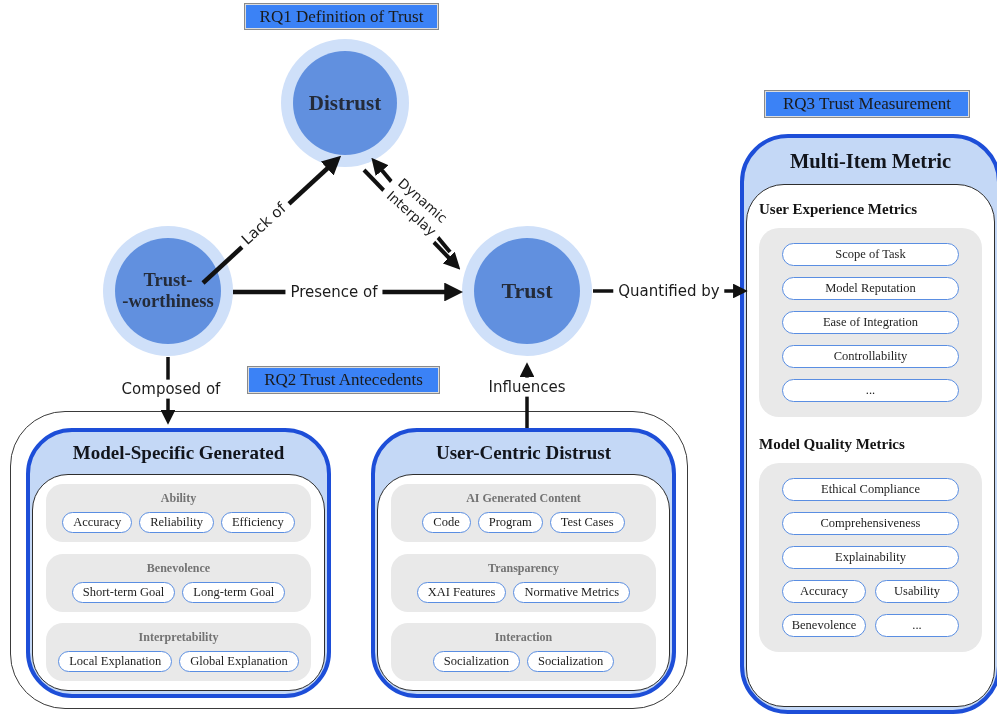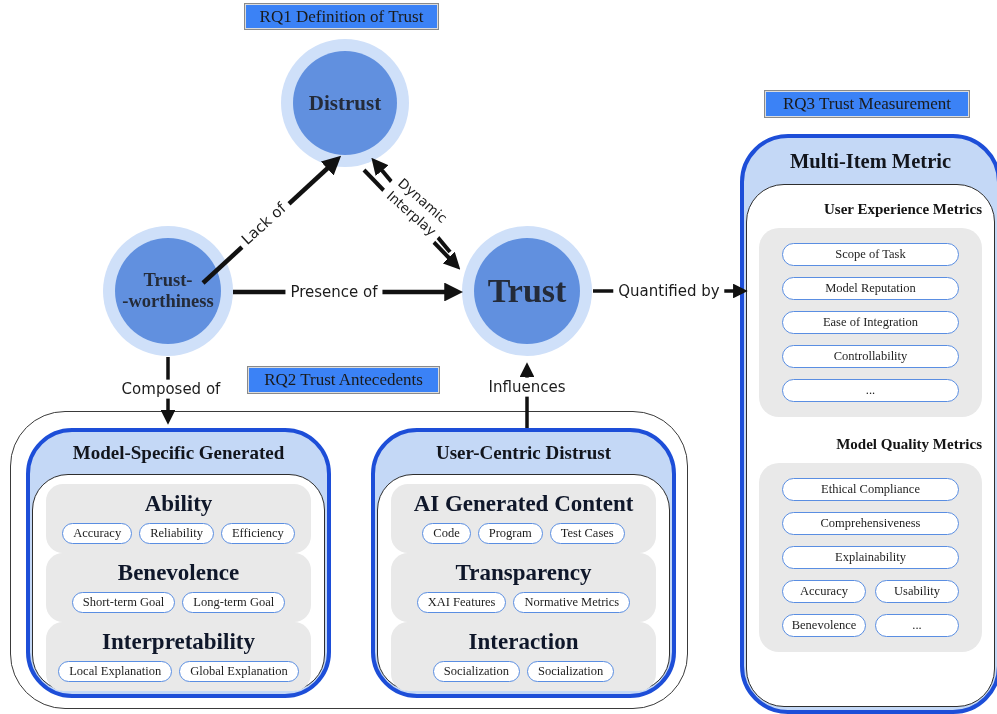--- a/index.html
+++ b/index.html
@@ -26,21 +26,21 @@
   .node-inner {
     border-radius:50%; background:#6190df;
     display:flex; flex-direction:column; align-items:center; justify-content:center;
     text-align:right; font-weight:bold; color:#242b39; line-height:1.15;
   }
   #distrust-outer { left:281px; top:39px;  width:128px; height:128px; }
   #distrust-inner { width:104px; height:104px; font-size:21px; }
   #tw-outer       { left:103px; top:226px; width:130px; height:130px; }
   #tw-inner       { width:106px; height:106px; font-size:18.5px; }
   #trust-outer    { left:462px; top:226px; width:130px; height:130px; }
-  #trust-inner    { width:106px; height:106px; font-size:34px; }
+  #trust-inner    { width:106px; height:106px; font-size:22px; }
 
   
   svg.arrows { position:absolute; left:0; top:0; pointer-events:none; }
 
   
   .arrow-label {
     position:absolute; background:#fff; font-family:"DejaVu Sans", sans-serif;
     font-size:15px; color:#1c1c1c; padding:0 5px; white-space:nowrap;
     transform:translate(-50%,-50%); text-align:center; line-height:1.25;
   }
@@ -77,28 +77,28 @@
     background:#fff; border:1px solid #2e2e2e;
   }
   .attr-box .panel {
     top:42px; border-radius:36px;
     display:flex; flex-direction:column; justify-content:space-between;
     padding:9px 13px 9px;
   }
   #metric-box .panel { top:46px; border-radius:38px; padding:8px 12px 18px; }
 
   .section { background:#e9e9e9; border-radius:17px; text-align:center; padding:6px 5px 9px; }
-  .section h4 { margin:1px 0 6px; font-size:23px; color:#0f172a; }
+  .section h4 { margin:1px 0 6px; font-size:12px; color:#737373; }
   .pill-row { display:flex; justify-content:center; gap:7px; }
   .pill {
     background:#fff; border:1.5px solid #5a8ee2; border-radius:13px;
     padding:2px 10px; font-size:12.5px; color:#1d1d1d; white-space:nowrap;
   }
 
-  .group-h { text-align:right; font-weight:bold; font-size:15px; margin:8px 0 10px; color:#141414; }
+  .group-h { text-align:left; font-weight:bold; font-size:15px; margin:8px 0 10px; color:#141414; }
   .group-h.second { margin-top:19px; }
   .metric-group {
     background:#e9e9e9; border-radius:20px; padding:15px 23px;
     display:flex; flex-direction:column; gap:11px;
   }
   .metric-group .pill { text-align:center; padding:3px 8px; }
   .split { display:flex; gap:9px; }
   .split .pill { flex:1; }
 </style>
 </head>

